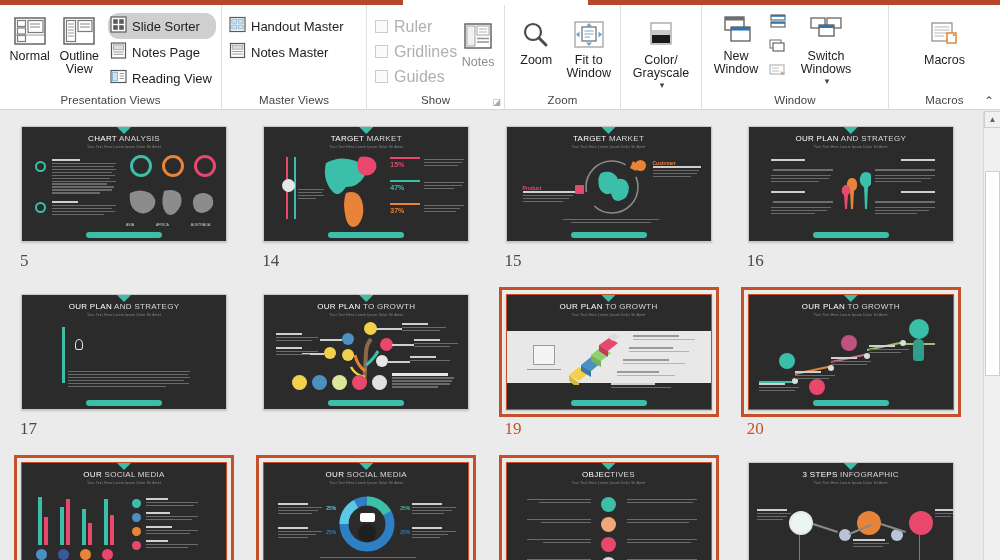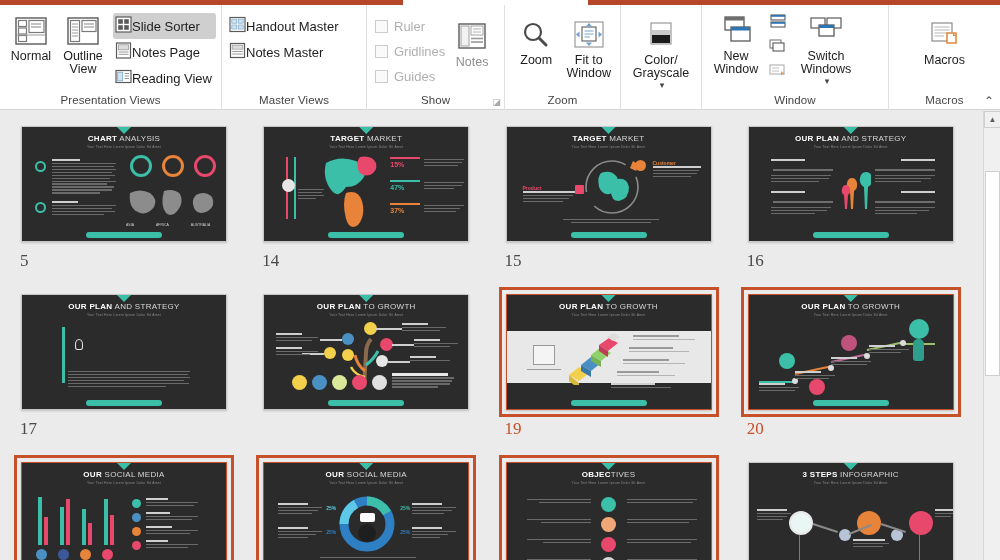--- a/index.html
+++ b/index.html
@@ -24,29 +24,29 @@
   .rb-body { display:flex; align-items:flex-start; padding:4px 5px 0 5px; flex:1; }
   .rb-label { text-align:center; font-size:11.5px; color:#444; padding-bottom:4px; letter-spacing:.1px; }
 
   
   .bigbtn { display:flex; flex-direction:column; align-items:center; width:54px;
             padding:2px 2px 0 2px; cursor:pointer; }
   .bigbtn .cap { font-size:12.5px; color:#1d1d1d; text-align:center; line-height:13px; margin-top:2px; }
   .bigbtn .ico { height:34px; display:flex; align-items:center; justify-content:center; }
 
   
-  .smallbtn { display:flex; align-items:center; padding:1px 4px 1px 2px;
-              cursor:pointer; border-radius:3px; height:26px; }
+  .smallbtn { display:flex; align-items:center; gap:5px; padding:1px 4px 1px 2px;
+              cursor:pointer; border-radius:11px; height:26px; }
   .smallbtn .cap { font-size:13px; color:#1d1d1d; white-space:nowrap; }
   .smallbtn.active { background:#cfcfcf; }
   .smallcol { display:flex; flex-direction:column; justify-content:flex-start; }
 
   .chk { display:flex; align-items:center; gap:6px; height:25px; padding-left:3px; cursor:pointer; }
   .chkbox { width:13px; height:13px; border:1px solid #cccccc; background:#fafafa; }
-  .chk .cap { font-size:13px; color:#b0b0b0; }
+  .chk .cap { font-size:16px; color:#b0b0b0; }
 
   .sep { width:1px; background:#e0e0e0; margin:4px 2px 16px 2px; }
 
   .dd { font-size:9px; color:#444; margin-left:2px; }
   .dlg { position:absolute; right:3px; bottom:3px; font-size:9px; color:#aaa; }
   .collapse { position:absolute; right:6px; bottom:2px; font-size:12px; color:#555; cursor:pointer; }
 
   
   .sorter { position:absolute; top:111px; left:0; width:983px; height:449px;
             background:#ebebeb; overflow:hidden; }
@@ -58,21 +58,21 @@
   .thumb { width:206px; height:116px; background:#2b2b2b; border:1px solid #c8c8c8;
            position:relative; overflow:hidden; box-shadow:0 1px 2px rgba(0,0,0,.18); }
   .thumbwrap.sel .thumb { border-color:#c5502a; }
   .snum { font-size:17px; color:#4a4a4a; padding-left:6px; margin-top:2px;
           font-family:"Liberation Serif", serif; }
   .snum.sel { color:#c5502a; }
 
   
   .s-title { position:absolute; top:7px; left:0; width:100%; text-align:center;
              font-size:8px; letter-spacing:.3px; color:#ffffff; }
-  .s-title b { font-weight:bold; }
+  .s-title b { font-weight:normal; }
   .s-title span { color:#d8d8d8; font-weight:normal; }
   .s-sub { position:absolute; top:18px; left:0; width:100%; text-align:center;
            font-size:3.4px; color:#8a8a8a; letter-spacing:.2px; }
   .s-foot { position:absolute; bottom:3px; left:50%; transform:translateX(-50%);
             width:76px; height:6px; background:#3bbfa8; border-radius:3px; }
   .s-cap { position:absolute; top:0; left:50%; transform:translateX(-50%);
            width:14px; height:7px; background:#3bbfa8;
            clip-path:polygon(0 0,100% 0,50% 100%); }
   .tline { position:absolute; background:#6e6e6e; height:1.5px; }
   .dot { position:absolute; border-radius:50%; }

